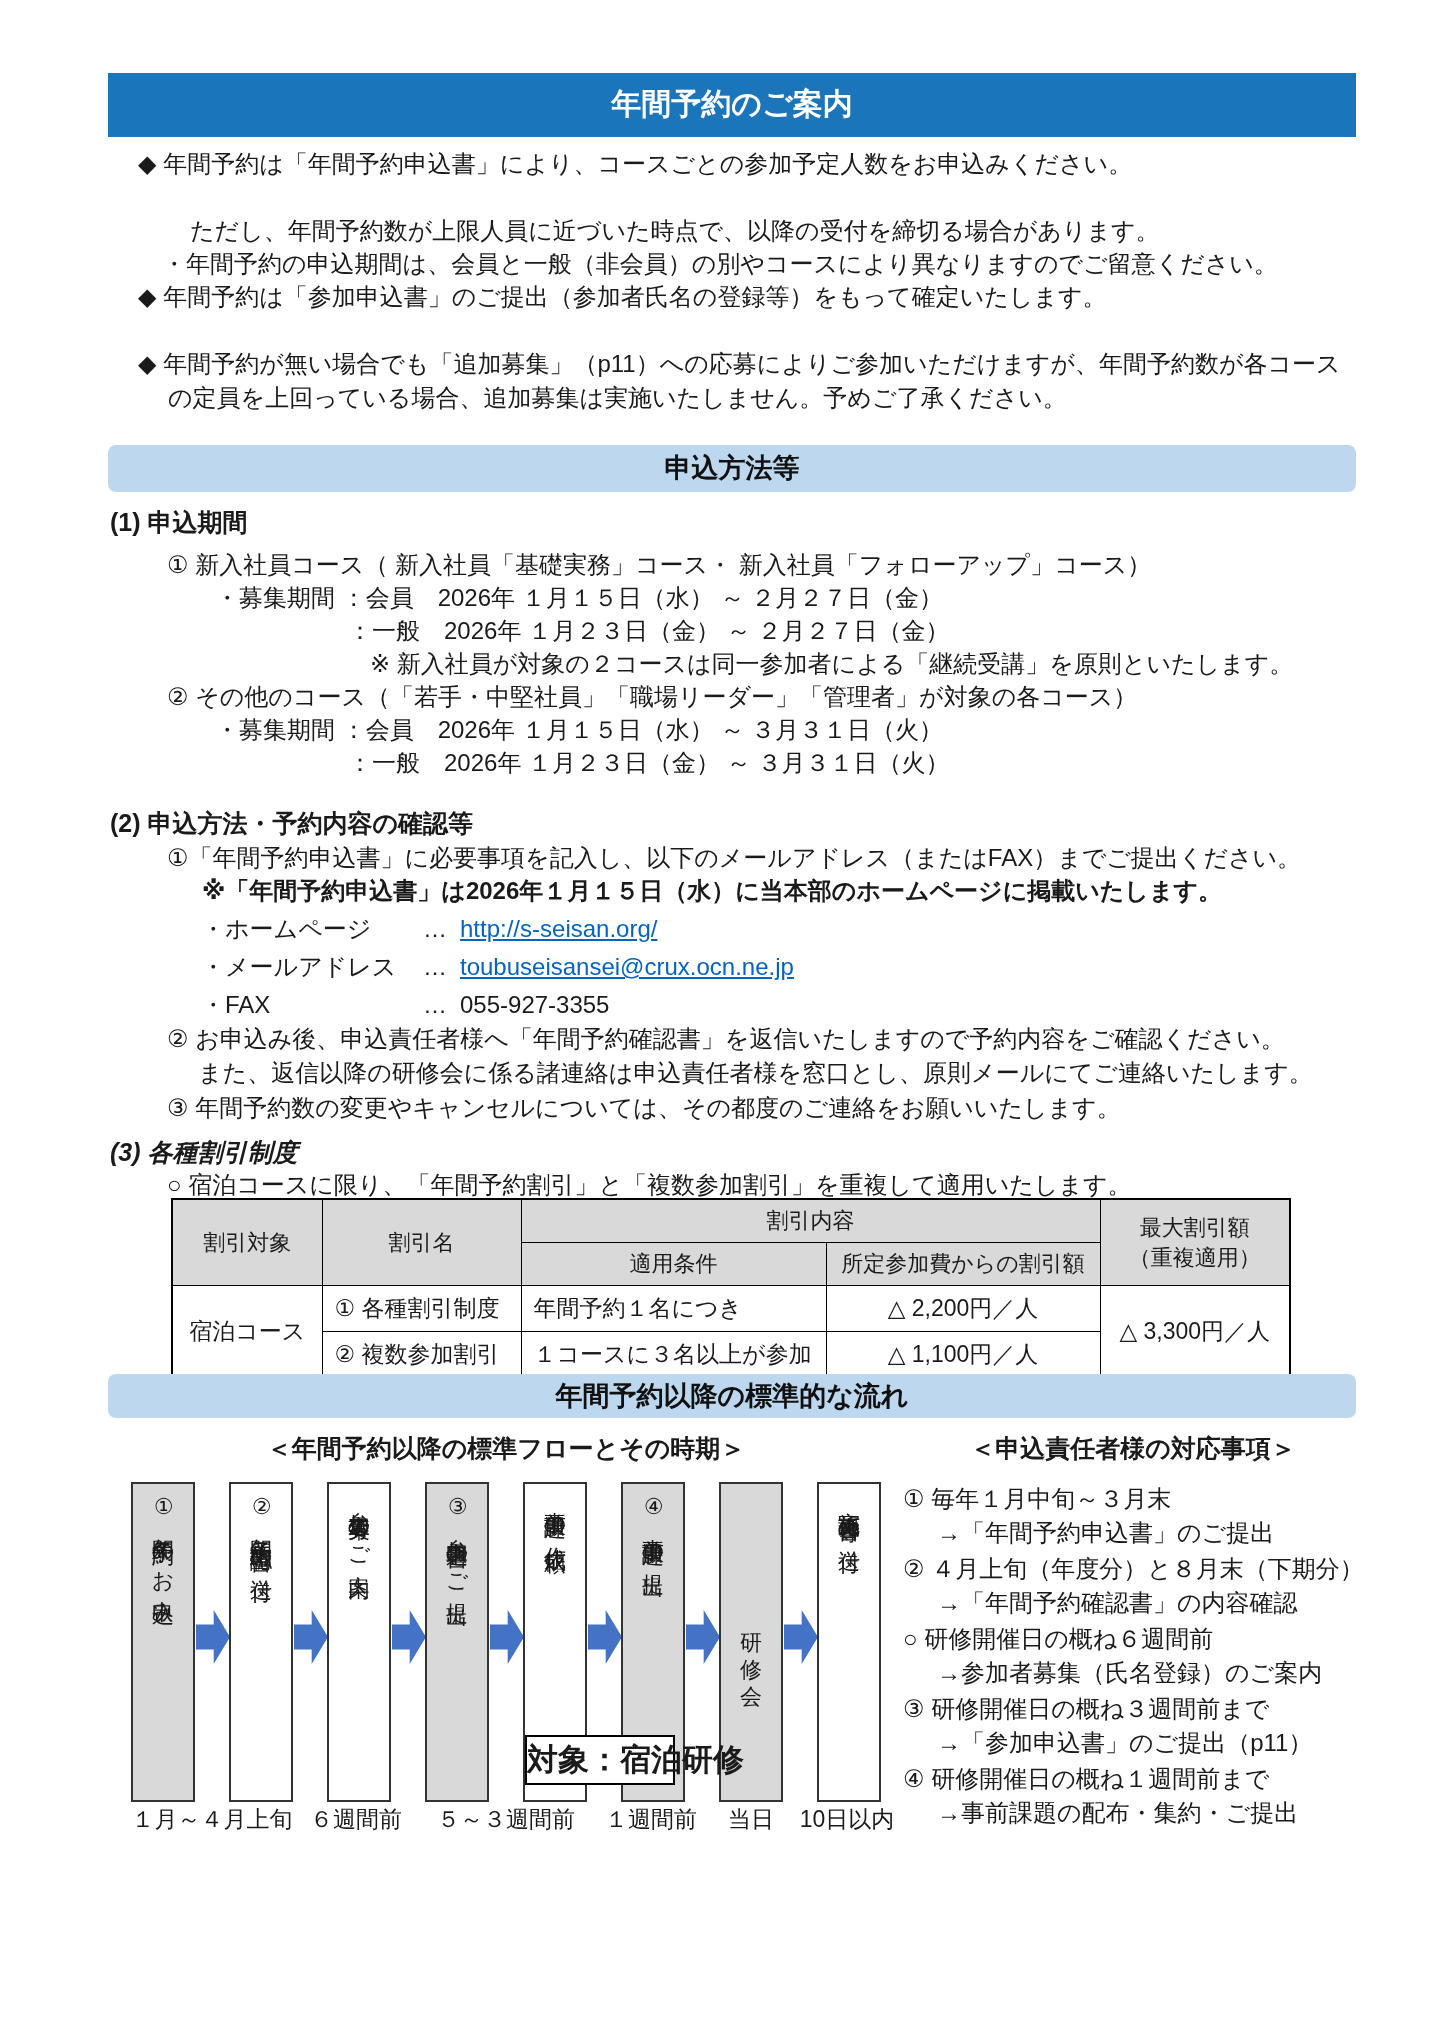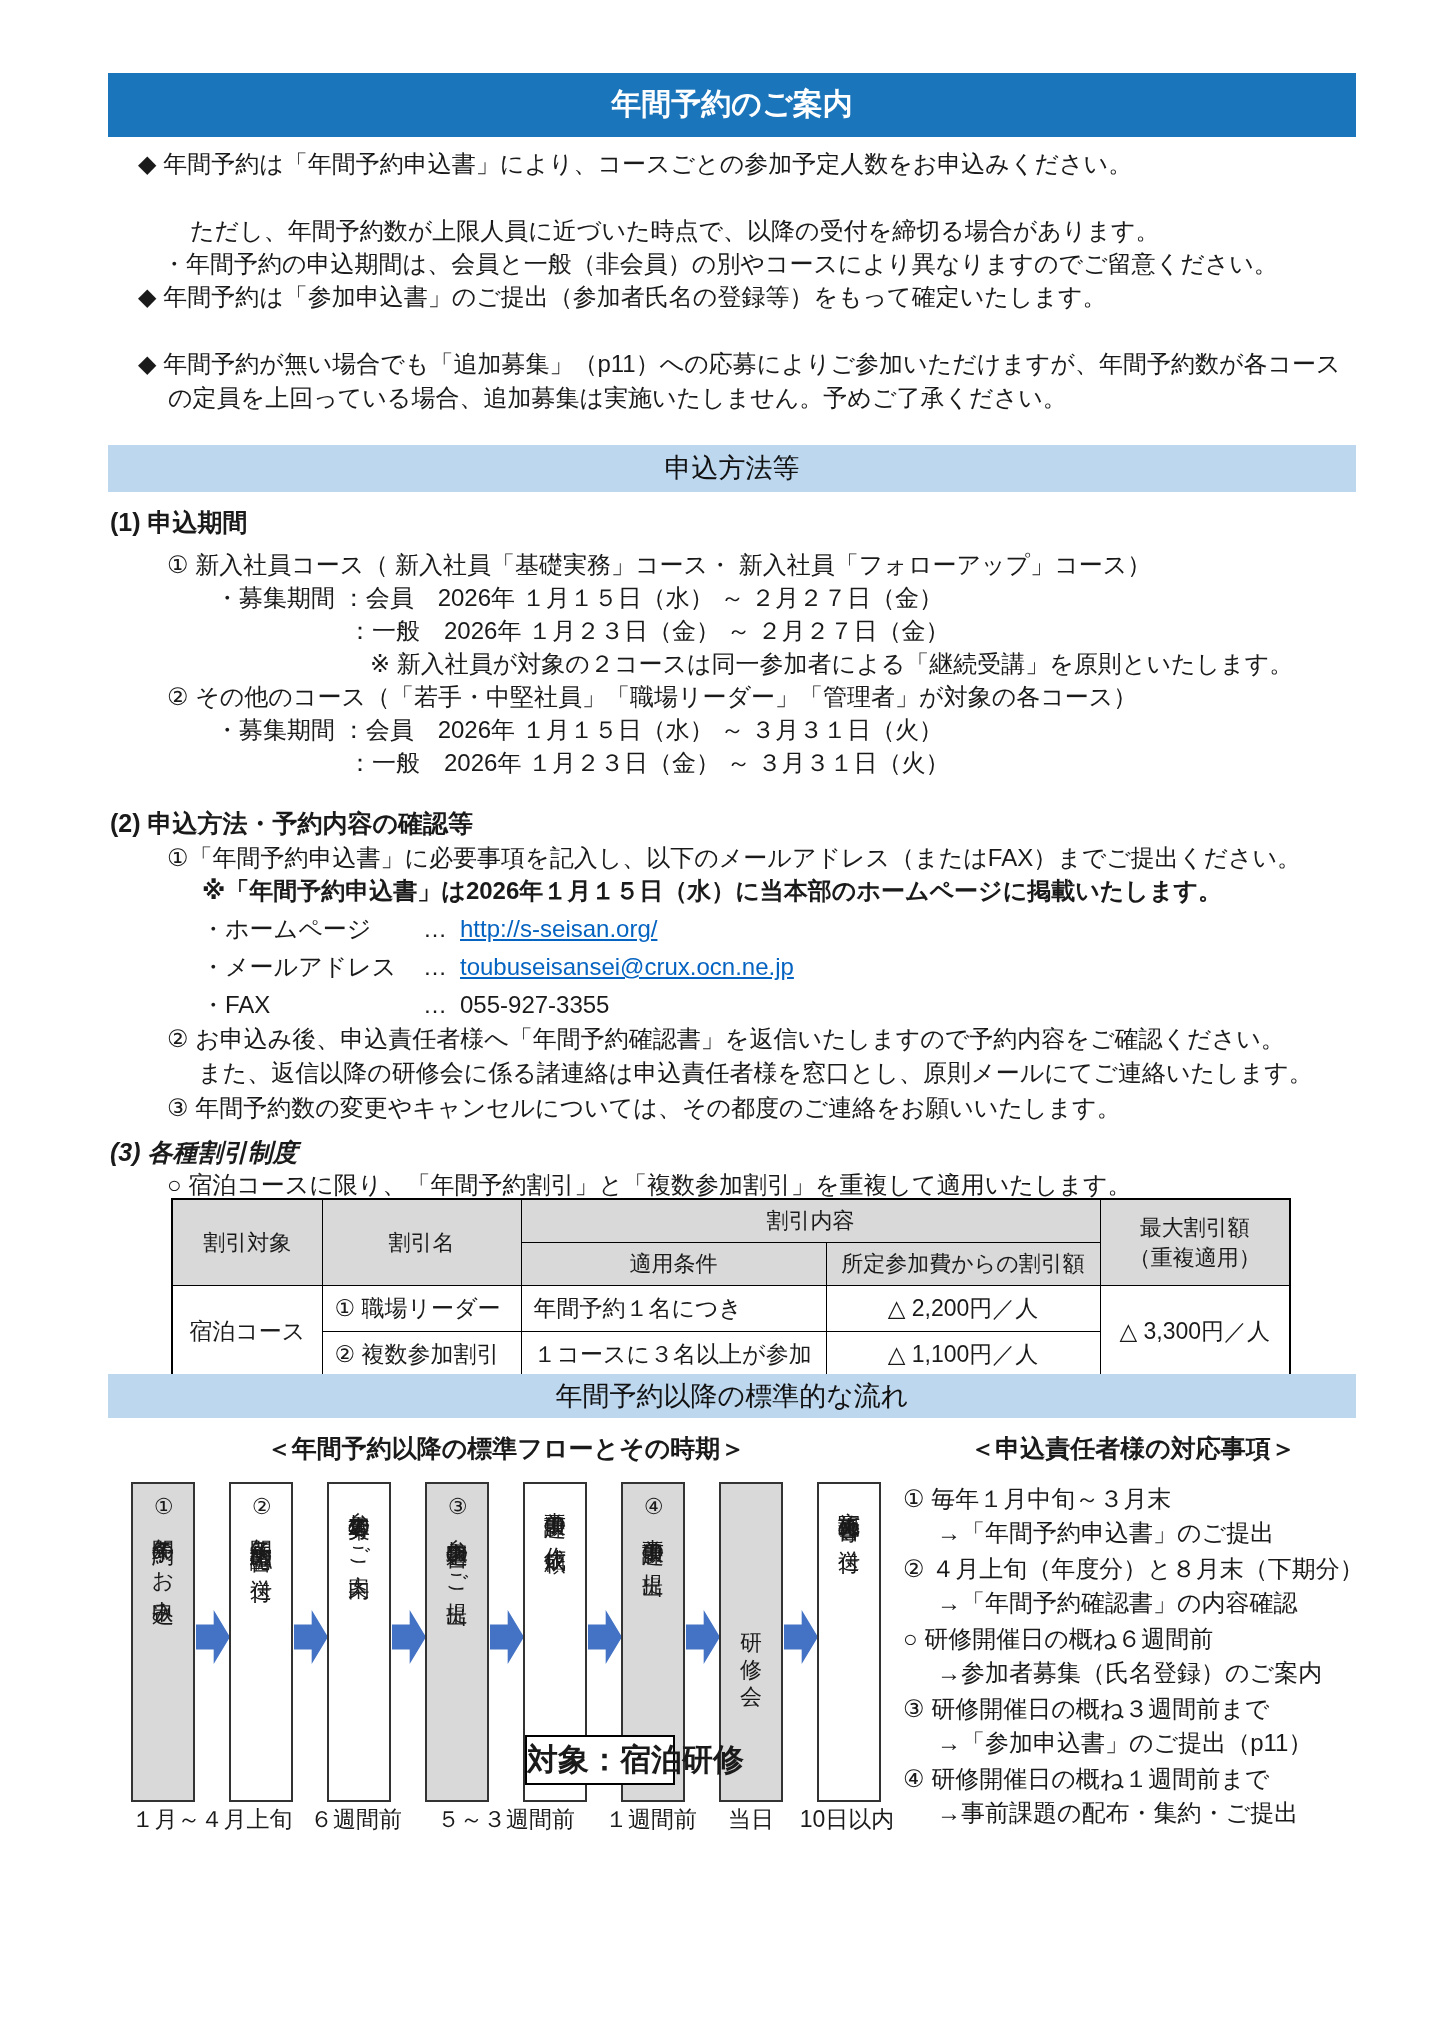--- a/index.html
+++ b/index.html
@@ -6,21 +6,21 @@
   .page{position:relative;width:1440px;height:2036px;background:#ffffff;overflow:hidden;
         font-family:"Liberation Sans","DejaVu Sans",sans-serif;color:#1a1a1a;}
   .content{position:absolute;left:108px;top:0;width:1248px;height:2036px;}
   .line{position:absolute;font-size:24px;line-height:34px;white-space:nowrap;}
   .wrap{white-space:normal;}
   .hang{padding-left:30px;text-indent:-30px;}
   .bold{font-weight:bold;}
   .title-bar{position:absolute;left:0;top:73px;width:1248px;height:64px;background:#1b75bb;
              color:#ffffff;font-size:30px;font-weight:bold;text-align:center;line-height:62px;}
   .section-bar{position:absolute;left:0;width:1248px;background:#bdd7ee;color:#111;
-               font-size:27px;font-weight:normal;text-align:center;}
+               font-size:27px;font-weight:bold;text-align:center;border-radius:8px;}
   .bar1{top:445px;height:47px;line-height:47px;}
   .bar2{top:1374px;height:44px;line-height:44px;}
   .h-num{font-size:25px;font-weight:bold;}
   .contact{position:absolute;display:flex;font-size:24px;line-height:34px;white-space:nowrap;}
   .contact .clabel{width:222px;}
   .contact .csep{width:37px;}
   a.doc-link{color:#0563c1;text-decoration:underline;}
   
   .disc-table{position:absolute;left:63px;top:1198px;border-collapse:collapse;table-layout:fixed;
               font-size:22px;}
@@ -122,21 +122,21 @@
           <div>最大割引額</div>
           <div>（重複適用）</div>
         </th>
       </tr>
       <tr>
         <th style="height:42px;">適用条件</th>
         <th>所定参加費からの割引額</th>
       </tr>
       <tr>
         <td rowspan="2" style="height:90px;">宿泊コース</td>
-        <td class="cell-left" style="height:45px;">① 職場リーダー</td>
+        <td class="cell-left" style="height:45px;">① 各種割引制度</td>
         <td class="cell-left">年間予約１名につき</td>
         <td>△ 2,200円／人</td>
         <td rowspan="2">△ 3,300円／人</td>
       </tr>
       <tr>
         <td class="cell-left" style="height:45px;">② 複数参加割引</td>
         <td class="cell-left">１コースに３名以上が参加</td>
         <td>△ 1,100円／人</td>
       </tr>
     </tbody>

